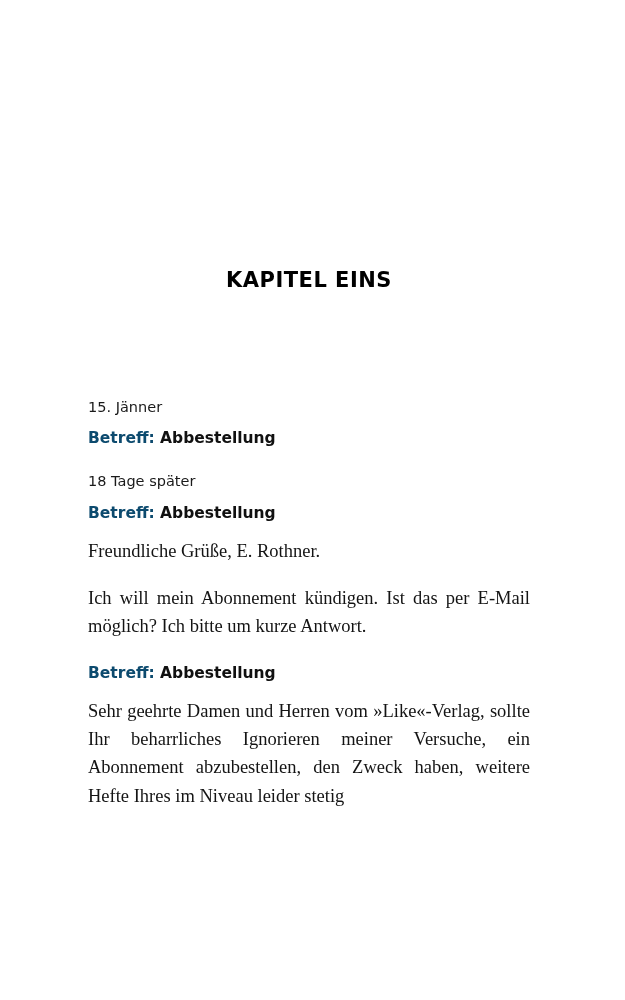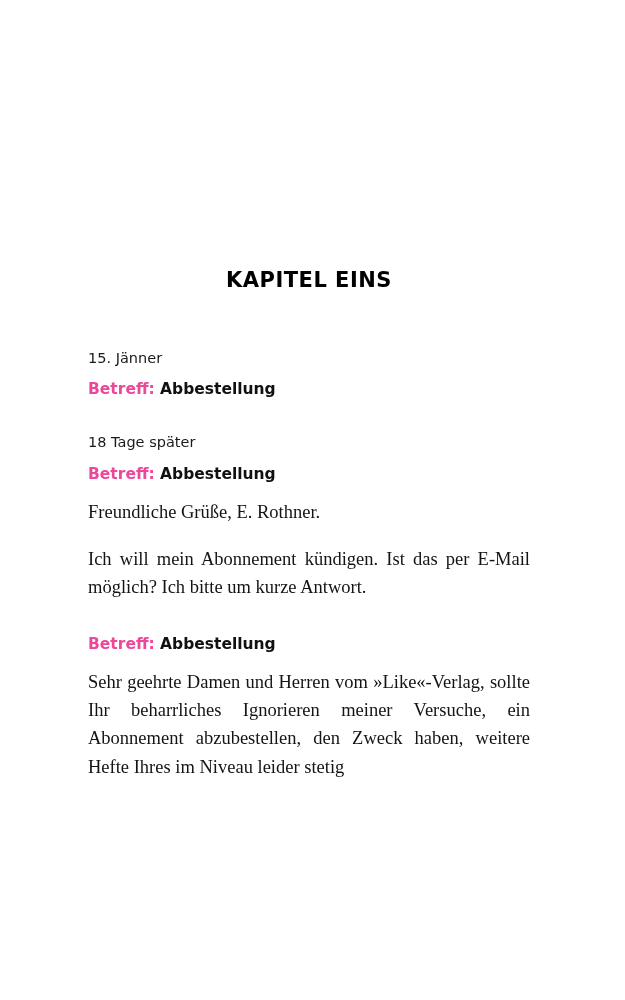--- a/index.html
+++ b/index.html
@@ -30,40 +30,40 @@
   .chapter-title {
     margin-top: 268px;
     text-align: center;
     font-family: "DejaVu Sans", sans-serif;
     font-weight: bold;
     font-size: 21px;
     letter-spacing: 0.5px;
     color: #000000;
   }
   .entry {
-    margin-top: 32px;
+    margin-top: 22px;
   }
   .entry.first {
-    margin-top: 56px;
+    margin-top: 105px;
   }
   .entry-date {
     font-family: "DejaVu Sans", sans-serif;
     font-size: 14.5px;
     color: #1a1a1a;
     line-height: 1.45;
   }
   .entry-subject {
     margin-top: 9px;
     font-family: "DejaVu Sans", sans-serif;
     font-size: 15.5px;
     font-weight: bold;
     line-height: 1.45;
   }
   .entry-subject .label {
-    color: #ec4899;
+    color: #0c4a6e;
   }
   .entry-subject .value {
     color: #111111;
     text-align: right;
   }
   .entry-body {
     margin-top: 13px;
     font-family: "Liberation Serif", serif;
     font-size: 18.5px;
     line-height: 1.52;

